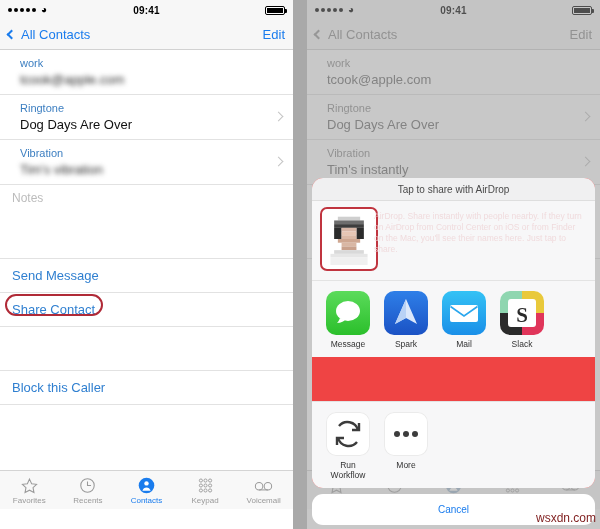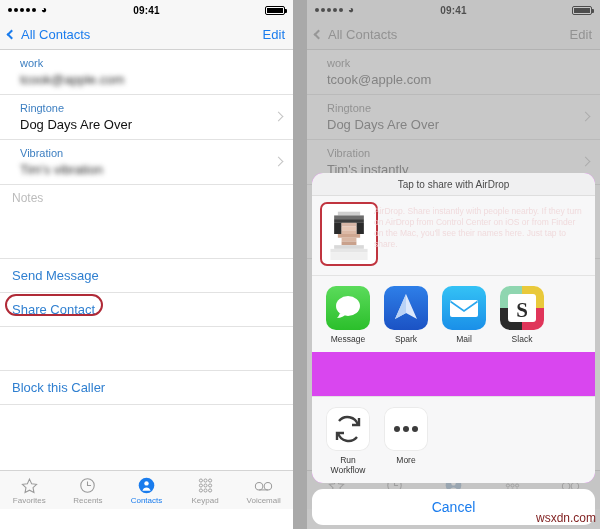--- a/index.html
+++ b/index.html
@@ -79,21 +79,21 @@
   .tab .tl { font-size: 8px; color: #9a9a9a; margin-top: 1px; }
   .tab.active .tl { color: #1a7ced; }
   svg { display: block; }
 
   
   .dim { position: absolute; inset: 0; background: rgba(150,150,150,.52); z-index: 5; }
   .sheet {
     position: absolute; left: 5px; right: 5px; bottom: 4px; z-index: 7;
     display: flex; flex-direction: column; gap: 6px;
   }
-  .card { background: #d946ef; border-radius: 11px; overflow: hidden; }
+  .card { background: #ef4444; border-radius: 11px; overflow: hidden; }
   .sheet-title {
     text-align: center; font-size: 10px; color: #4a4a4a; padding: 6px 0 5px;
     background: #f0f0f1; border-bottom: 1px solid #dedede;
   }
   .airdrop-area { position: relative; height: 79px; background: #f7f7f8; padding: 6px 0 0 8px; }
   .airdrop-blurb {
     position: absolute; left: 62px; right: 10px; top: 10px; font-size: 8.5px; line-height: 11px;
     color: #efd6d8; opacity: .85;
   }
   .ad-avatar {
@@ -109,21 +109,21 @@
   .applabel { font-size: 8.5px; color: #333; margin-top: 4px; line-height: 10px; }
 
   .ic-message { background: linear-gradient(#5bdb5b, #2bbf2b); }
   .ic-spark { background: linear-gradient(#2e7fe8, #1b52c4); }
   .ic-mail { background: linear-gradient(#34c2f5, #1a8fe8); }
   .ic-slack { background: #fff; }
   .ic-white { background: #fff; box-shadow: 0 0 0 1px #ebebeb inset; }
 
   .cancel {
     background: #fff; border-radius: 11px; text-align: center; padding: 10px 0;
-    font-size: 14px; color: #1a7ced; font-weight: 500; cursor: pointer;
+    font-size: 10px; color: #1a7ced; font-weight: 500; cursor: pointer;
   }
 
   .watermark {
     position: absolute; right: 4px; bottom: 4px; z-index: 20;
     font-size: 12px; color: #7f1d1d; font-family: "Liberation Sans", sans-serif;
   }
   .dim-text { color: #8e8e8e !important; }
   .dim-text-b { color: #6f6f6f !important; }
 </style>
 </head>

